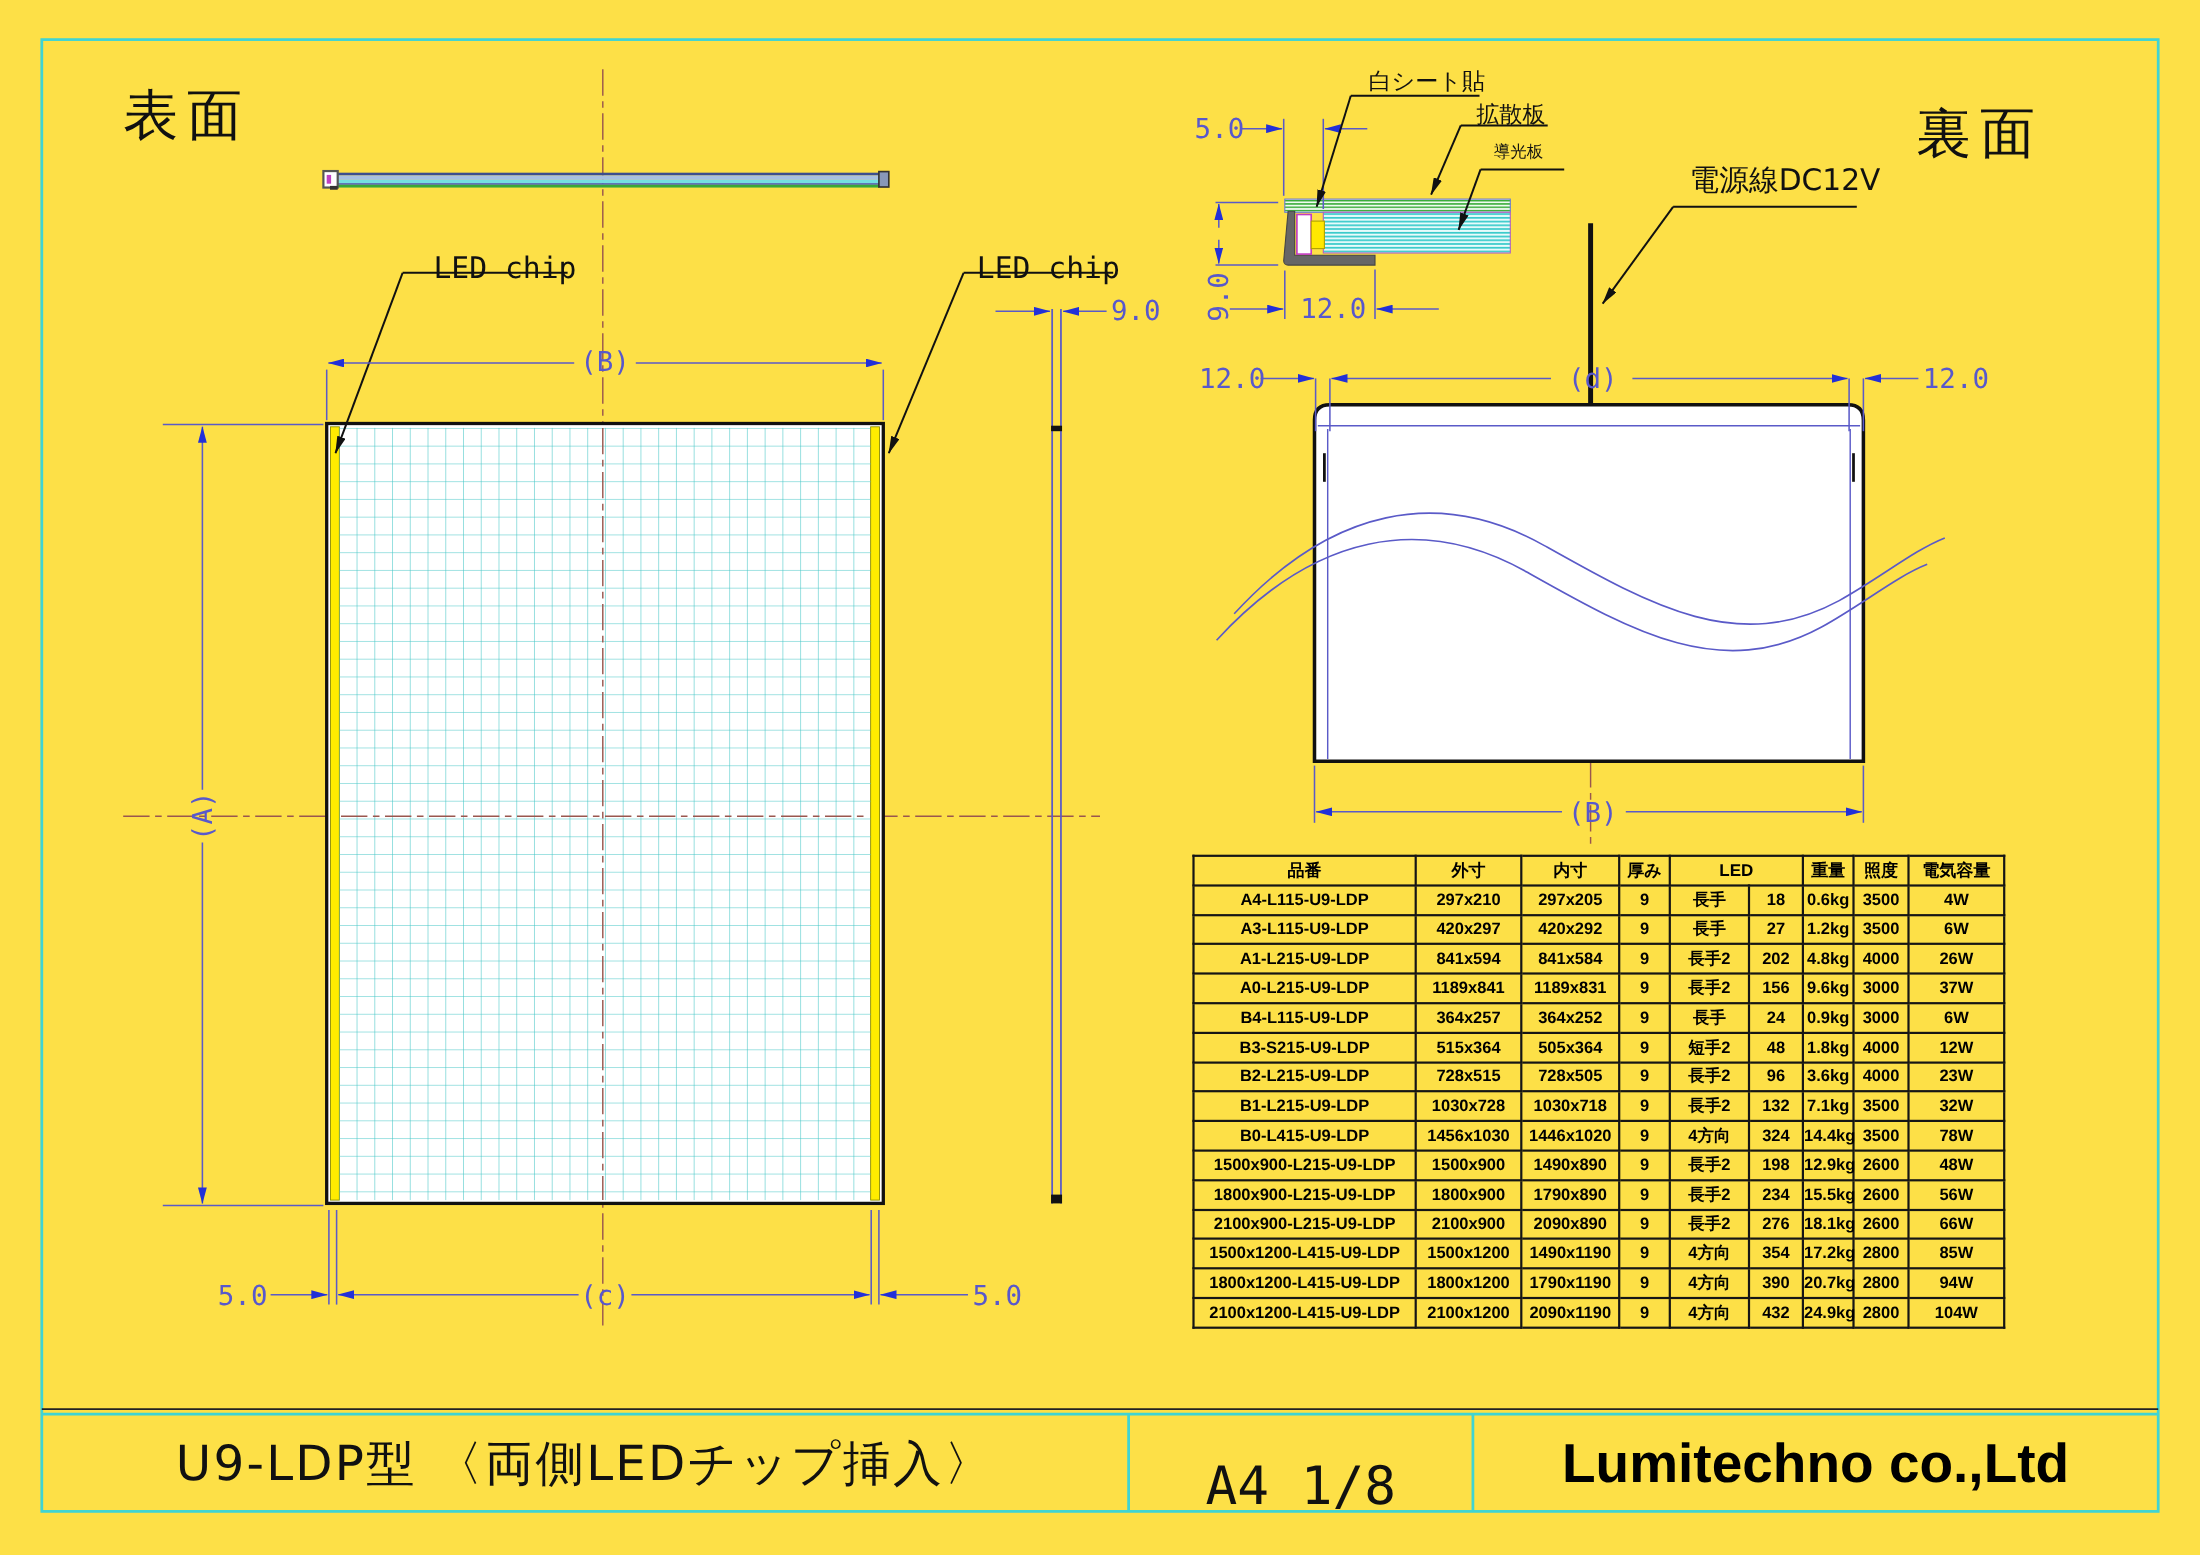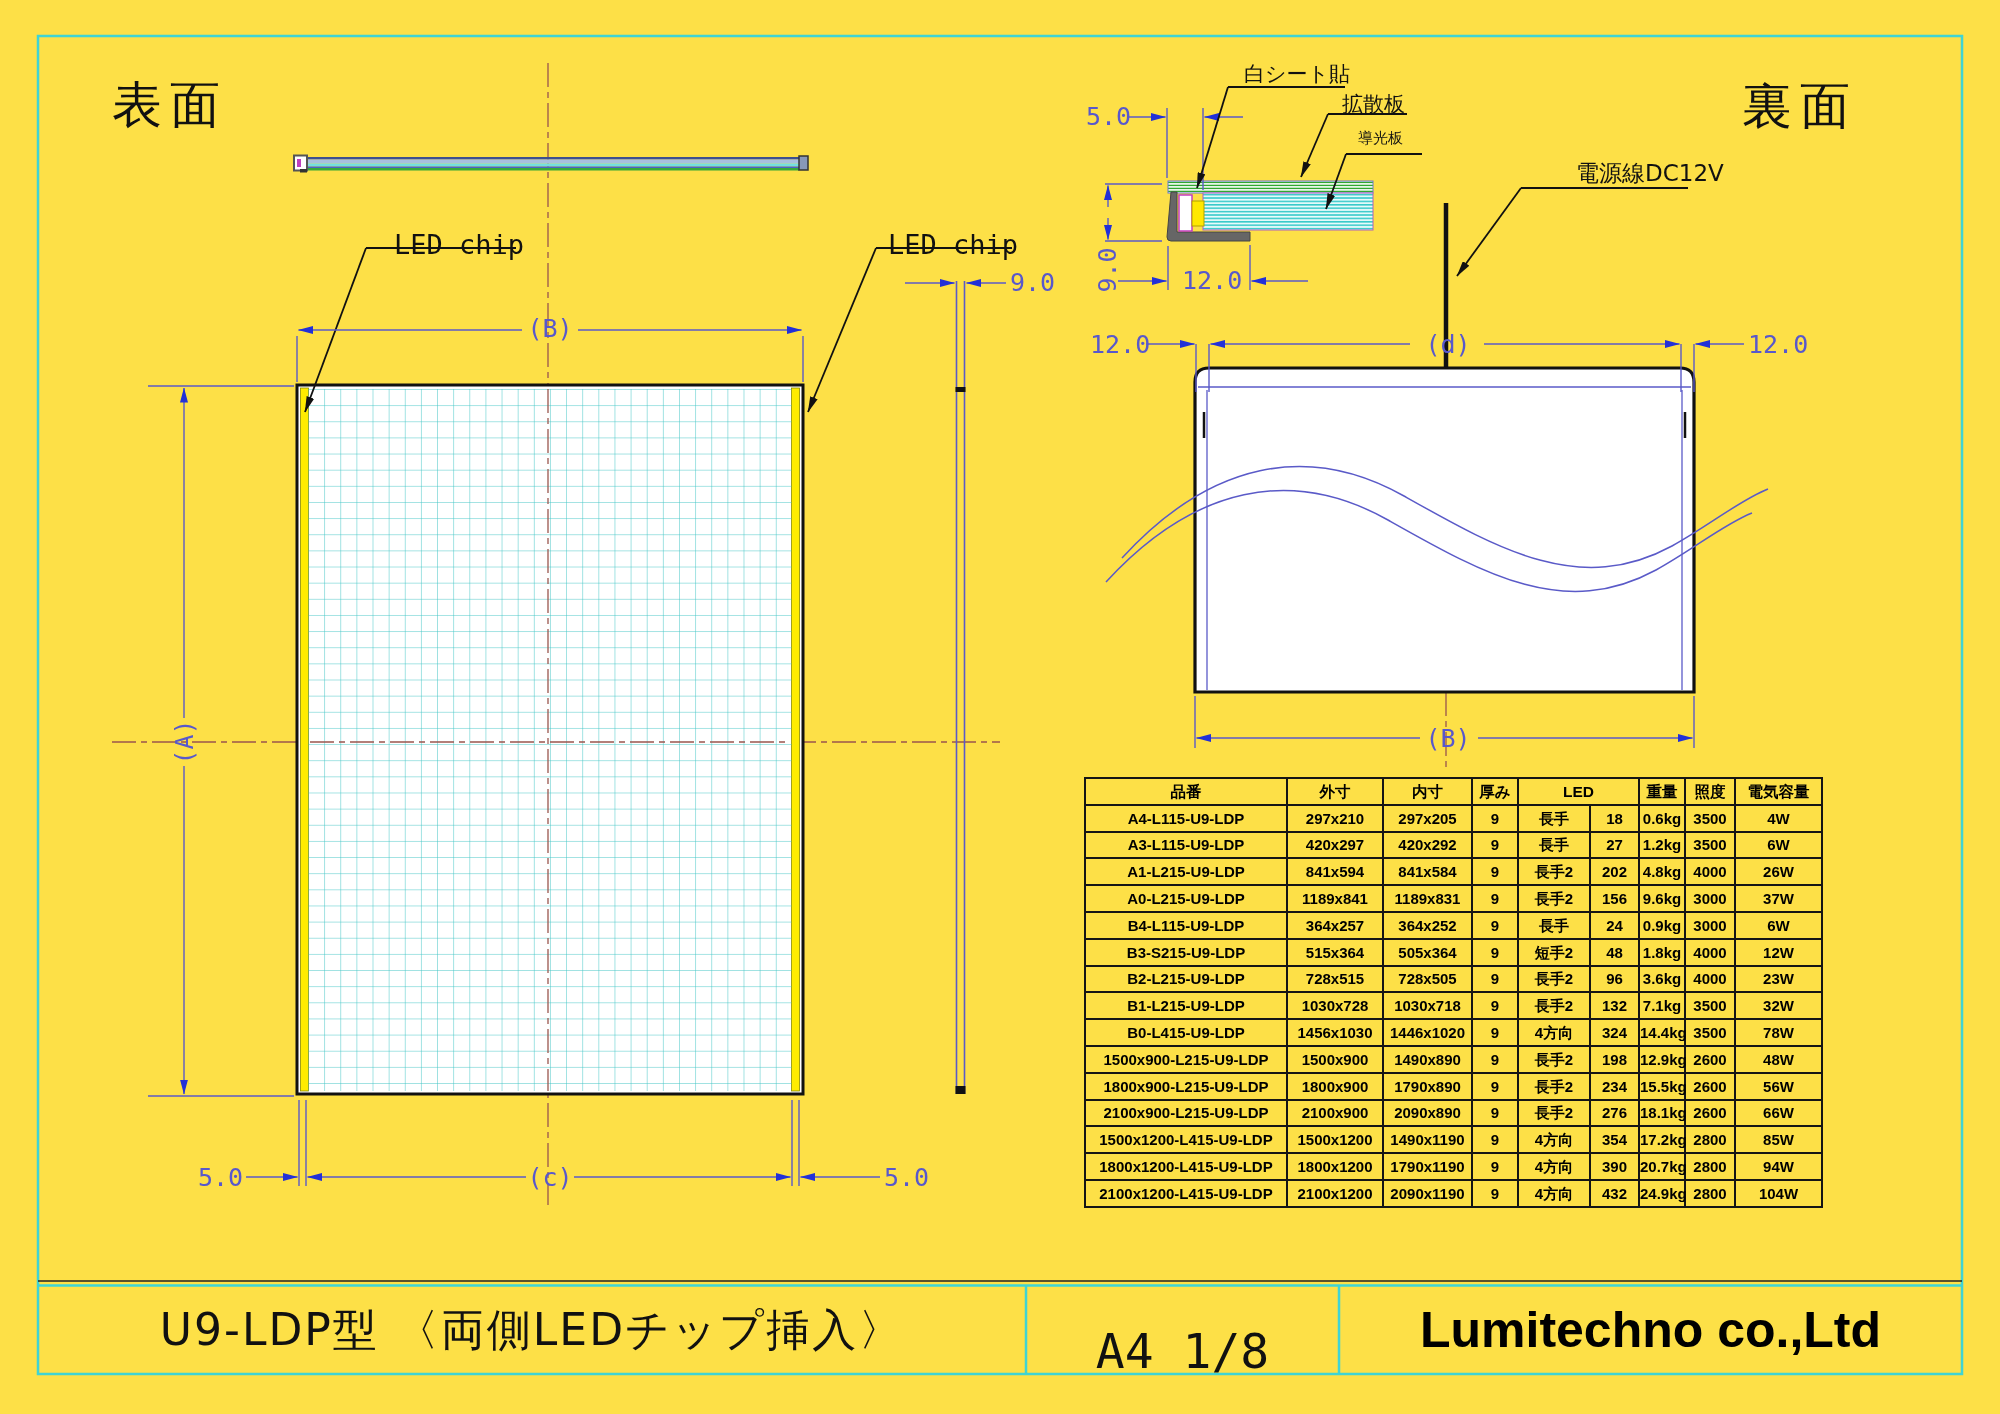--- a/index.html
+++ b/index.html
@@ -188,41 +188,41 @@
 
       <line x1="1195" y1="696" x2="1195" y2="748"></line>
       <line x1="1694" y1="696" x2="1694" y2="748"></line>
       <line x1="1420" y1="738" x2="1196.5" y2="738" marker-end="url(#ab)"></line>
       <line x1="1478" y1="738" x2="1692.5" y2="738" marker-end="url(#ab)"></line>
     </g>
   </g>
 </svg>
 
 <div class="abs cjk" style="left:112px;top:72px;font-size:50px;letter-spacing:8px;">表面</div>
-<div class="abs cjk" style="left:1742px;top:73px;font-size:50px;letter-spacing:8px;">裏面</div>
+<div class="abs cjk" style="left:1742px;top:88px;font-size:50px;letter-spacing:8px;">裏面</div>
 
 <div class="abs cad" style="left:394px;top:216px;font-size:27px;">LED chip</div>
 <div class="abs cad" style="left:888px;top:216px;font-size:27px;">LED chip</div>
 
 <div class="abs dim ctr" style="left:520px;top:314px;width:60px;font-size:25px;">(B)</div>
 <div class="abs dim rot" style="left:156px;top:714px;width:56px;height:56px;font-size:25px;">(A)</div>
 <div class="abs dim ctr" style="left:520px;top:1163px;width:60px;font-size:25px;">(c)</div>
 <div class="abs dim" style="left:198px;top:1163px;font-size:25px;">5.0</div>
 <div class="abs dim" style="left:884px;top:1163px;font-size:25px;">5.0</div>
 <div class="abs dim" style="left:1010px;top:268px;font-size:25px;">9.0</div>
 
 <div class="abs dim" style="left:1086px;top:102px;font-size:25px;">5.0</div>
 <div class="abs dim rot" style="left:1078px;top:250px;width:58px;height:40px;font-size:25px;">9.0</div>
 <div class="abs dim" style="left:1182px;top:266px;font-size:25px;">12.0</div>
 
 <div class="abs cjk" style="left:1244px;top:60px;font-size:21px;">白シート貼</div>
 <div class="abs cjk" style="left:1342px;top:90px;font-size:21px;">拡散板</div>
 <div class="abs cjk" style="left:1358px;top:129px;font-size:15px;">導光板</div>
 
-<div class="abs cjk" style="left:1536px;top:158px;font-size:23px;margin-left:40px;">電源線DC12V</div>
+<div class="abs cjk" style="left:1536px;top:146px;font-size:27px;">電源線DC12V</div>
 <div class="abs dim" style="left:1090px;top:330px;font-size:25px;">12.0</div>
 <div class="abs dim" style="left:1748px;top:330px;font-size:25px;">12.0</div>
 <div class="abs dim ctr" style="left:1418px;top:330px;width:60px;font-size:25px;">(d)</div>
 <div class="abs dim ctr" style="left:1418px;top:724px;width:60px;font-size:25px;">(B)</div>
 
 <table id="spec">
   <colgroup>
     <col style="width:202px">
         <col style="width:96px">
         <col style="width:89px">

